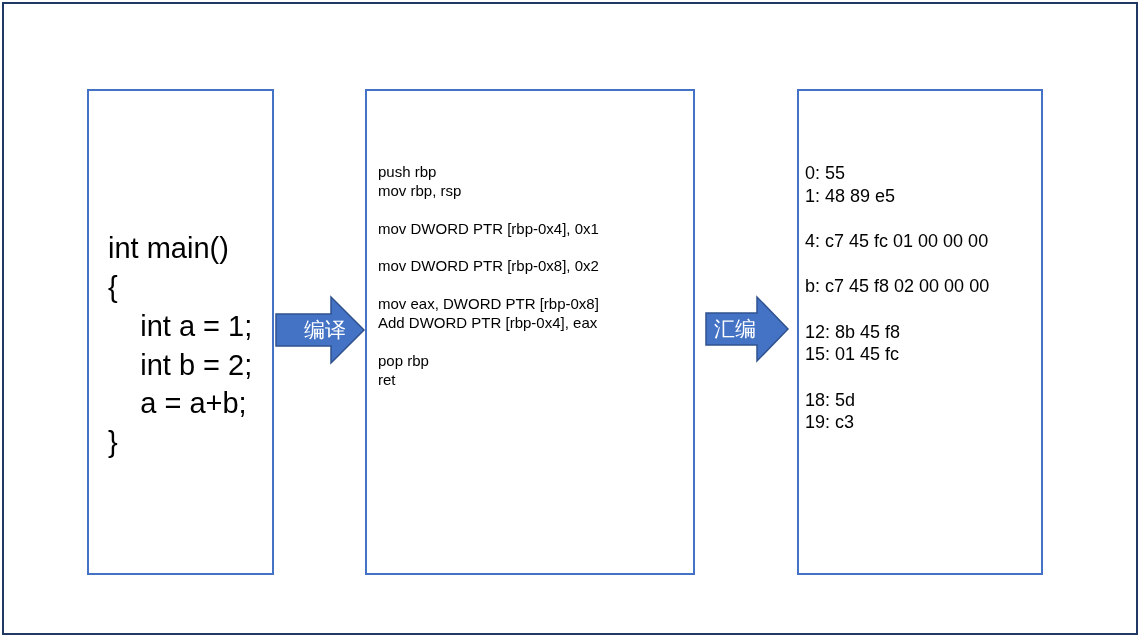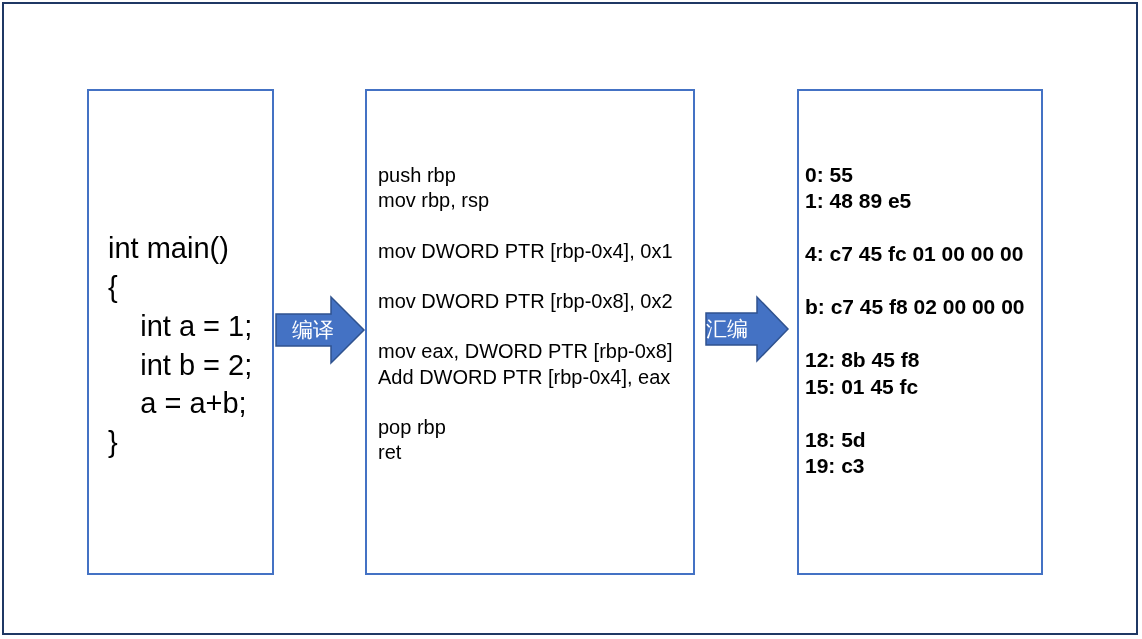--- a/index.html
+++ b/index.html
@@ -45,29 +45,28 @@
     line-height: 1.34;
   }
   #source-text {
     left: 108px;
     top: 229px;
     font-size: 29px;
   }
   #asm-text {
     left: 378px;
     top: 163px;
-    font-size: 20px;
+    font-size: 15px;
     line-height: 1.26;
   }
   #machine-text {
     left: 805px;
     top: 162px;
-    font-size: 21px;
+    font-size: 18px;
     line-height: 1.26;
-    font-weight: bold;
   }
 
   
   .arrow-wrap {
     position: absolute;
   }
   #arrow-compile  { left: 276px; top: 297px; width: 88px; height: 66px; }
   #arrow-assemble { left: 706px; top: 297px; width: 82px; height: 64px; }
   .arrow-wrap svg {
     display: block;
@@ -82,22 +81,22 @@
     width: 100%;
     height: 100%;
     display: flex;
     align-items: center;
     justify-content: flex-start;
     color: #ffffff;
     font-size: 21px;
     font-family: "Liberation Sans", sans-serif;
     pointer-events: none;
   }
-  #arrow-compile .arrow-label  { padding-left: 16px; }
-  #arrow-assemble .arrow-label { }
+  #arrow-compile .arrow-label  { padding-left: 28px; }
+  #arrow-assemble .arrow-label { padding-left: 8px; }
 </style>
 </head>
 <body>
 
 <div id="canvas">
 
   <div id="slide-border"></div>
 
   <div class="code-box" id="box-source">
   </div>

